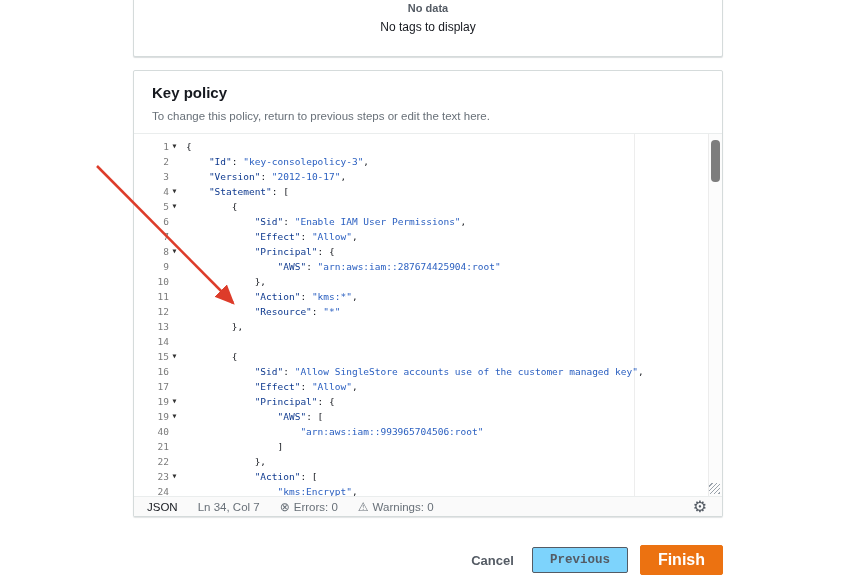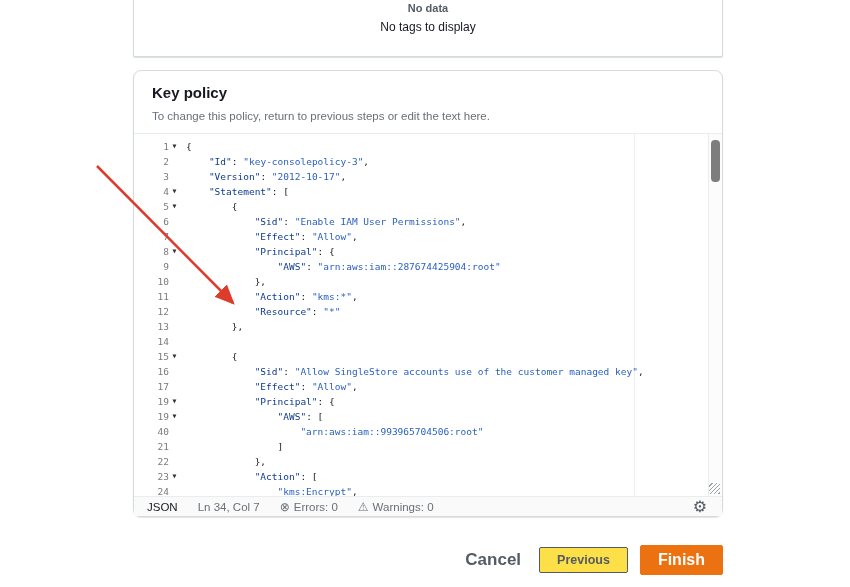--- a/index.html
+++ b/index.html
@@ -12,21 +12,21 @@
     box-shadow:0 1px 1px rgba(0,28,36,.15);
     display:flex; flex-direction:column; align-items:center; justify-content:flex-end;
     padding-bottom:22px; gap:6px;
   }
   .empty-primary { font-size:11px; font-weight:700; color:#545b64; }
   .empty-secondary { font-size:12px; color:#16191f; }
 
   
   .main-card {
     position:absolute; left:133px; top:70px; width:590px; height:447px;
-    background:#fff; border:1px solid #d5dbdb; border-radius:8px;
+    background:#fff; border:1px solid #d5dbdb; border-radius:2px;
     box-shadow:0 1px 1px rgba(0,28,36,.12);
     display:flex; flex-direction:column;
   }
   .card-header { padding:13px 18px 11px; border-bottom:1px solid #eaeded; }
   .card-title { font-size:15px; font-weight:700; color:#16191f; }
   .card-subtitle { font-size:11.5px; color:#687078; margin-top:9px; }
 
   
   .editor {
     position:relative; flex:1; overflow:hidden; background:#fff;
@@ -66,26 +66,26 @@
   .status-item { display:flex; align-items:center; gap:4px; color:#687078; }
   .status-item .sicon { font-size:12px; color:#687078; }
   .gear-btn {
     margin-left:auto; font-size:16px; color:#545b64; background:none; border:none;
     cursor:pointer; line-height:1; padding:2px;
   }
 
   
   .footer { position:absolute; right:127px; bottom:12px; display:flex; align-items:center; gap:12px; }
   .btn-link {
-    background:none; border:none; color:#545b64; font-weight:700; font-size:17px;
+    background:none; border:none; color:#545b64; font-weight:700; font-size:13px;
     font-family:"Liberation Sans", sans-serif; cursor:pointer; padding:4px 6px;
   }
   .btn-secondary {
-    background:#fde047; border:1px solid #545b64; color:#545b64; font-weight:700;
-    font-size:12.5px; font-family:Liberation Sans, sans-serif;
+    background:#7dd3fc; border:1px solid #545b64; color:#545b64; font-weight:700;
+    font-size:12.5px; font-family:Liberation Mono, monospace;
     padding:5px 17px; border-radius:2px; cursor:pointer;
   }
   .btn-primary {
     background:var(--finish-bg); border:1px solid var(--finish-bg); color:#fff; font-weight:700;
     font-size:16px; font-family:"Liberation Sans", sans-serif;
     padding:5px 17px; border-radius:2px; cursor:pointer;
   }
 
   
   .arrow-overlay { position:absolute; left:0; top:0; width:850px; height:587px; pointer-events:none; z-index:10; }

